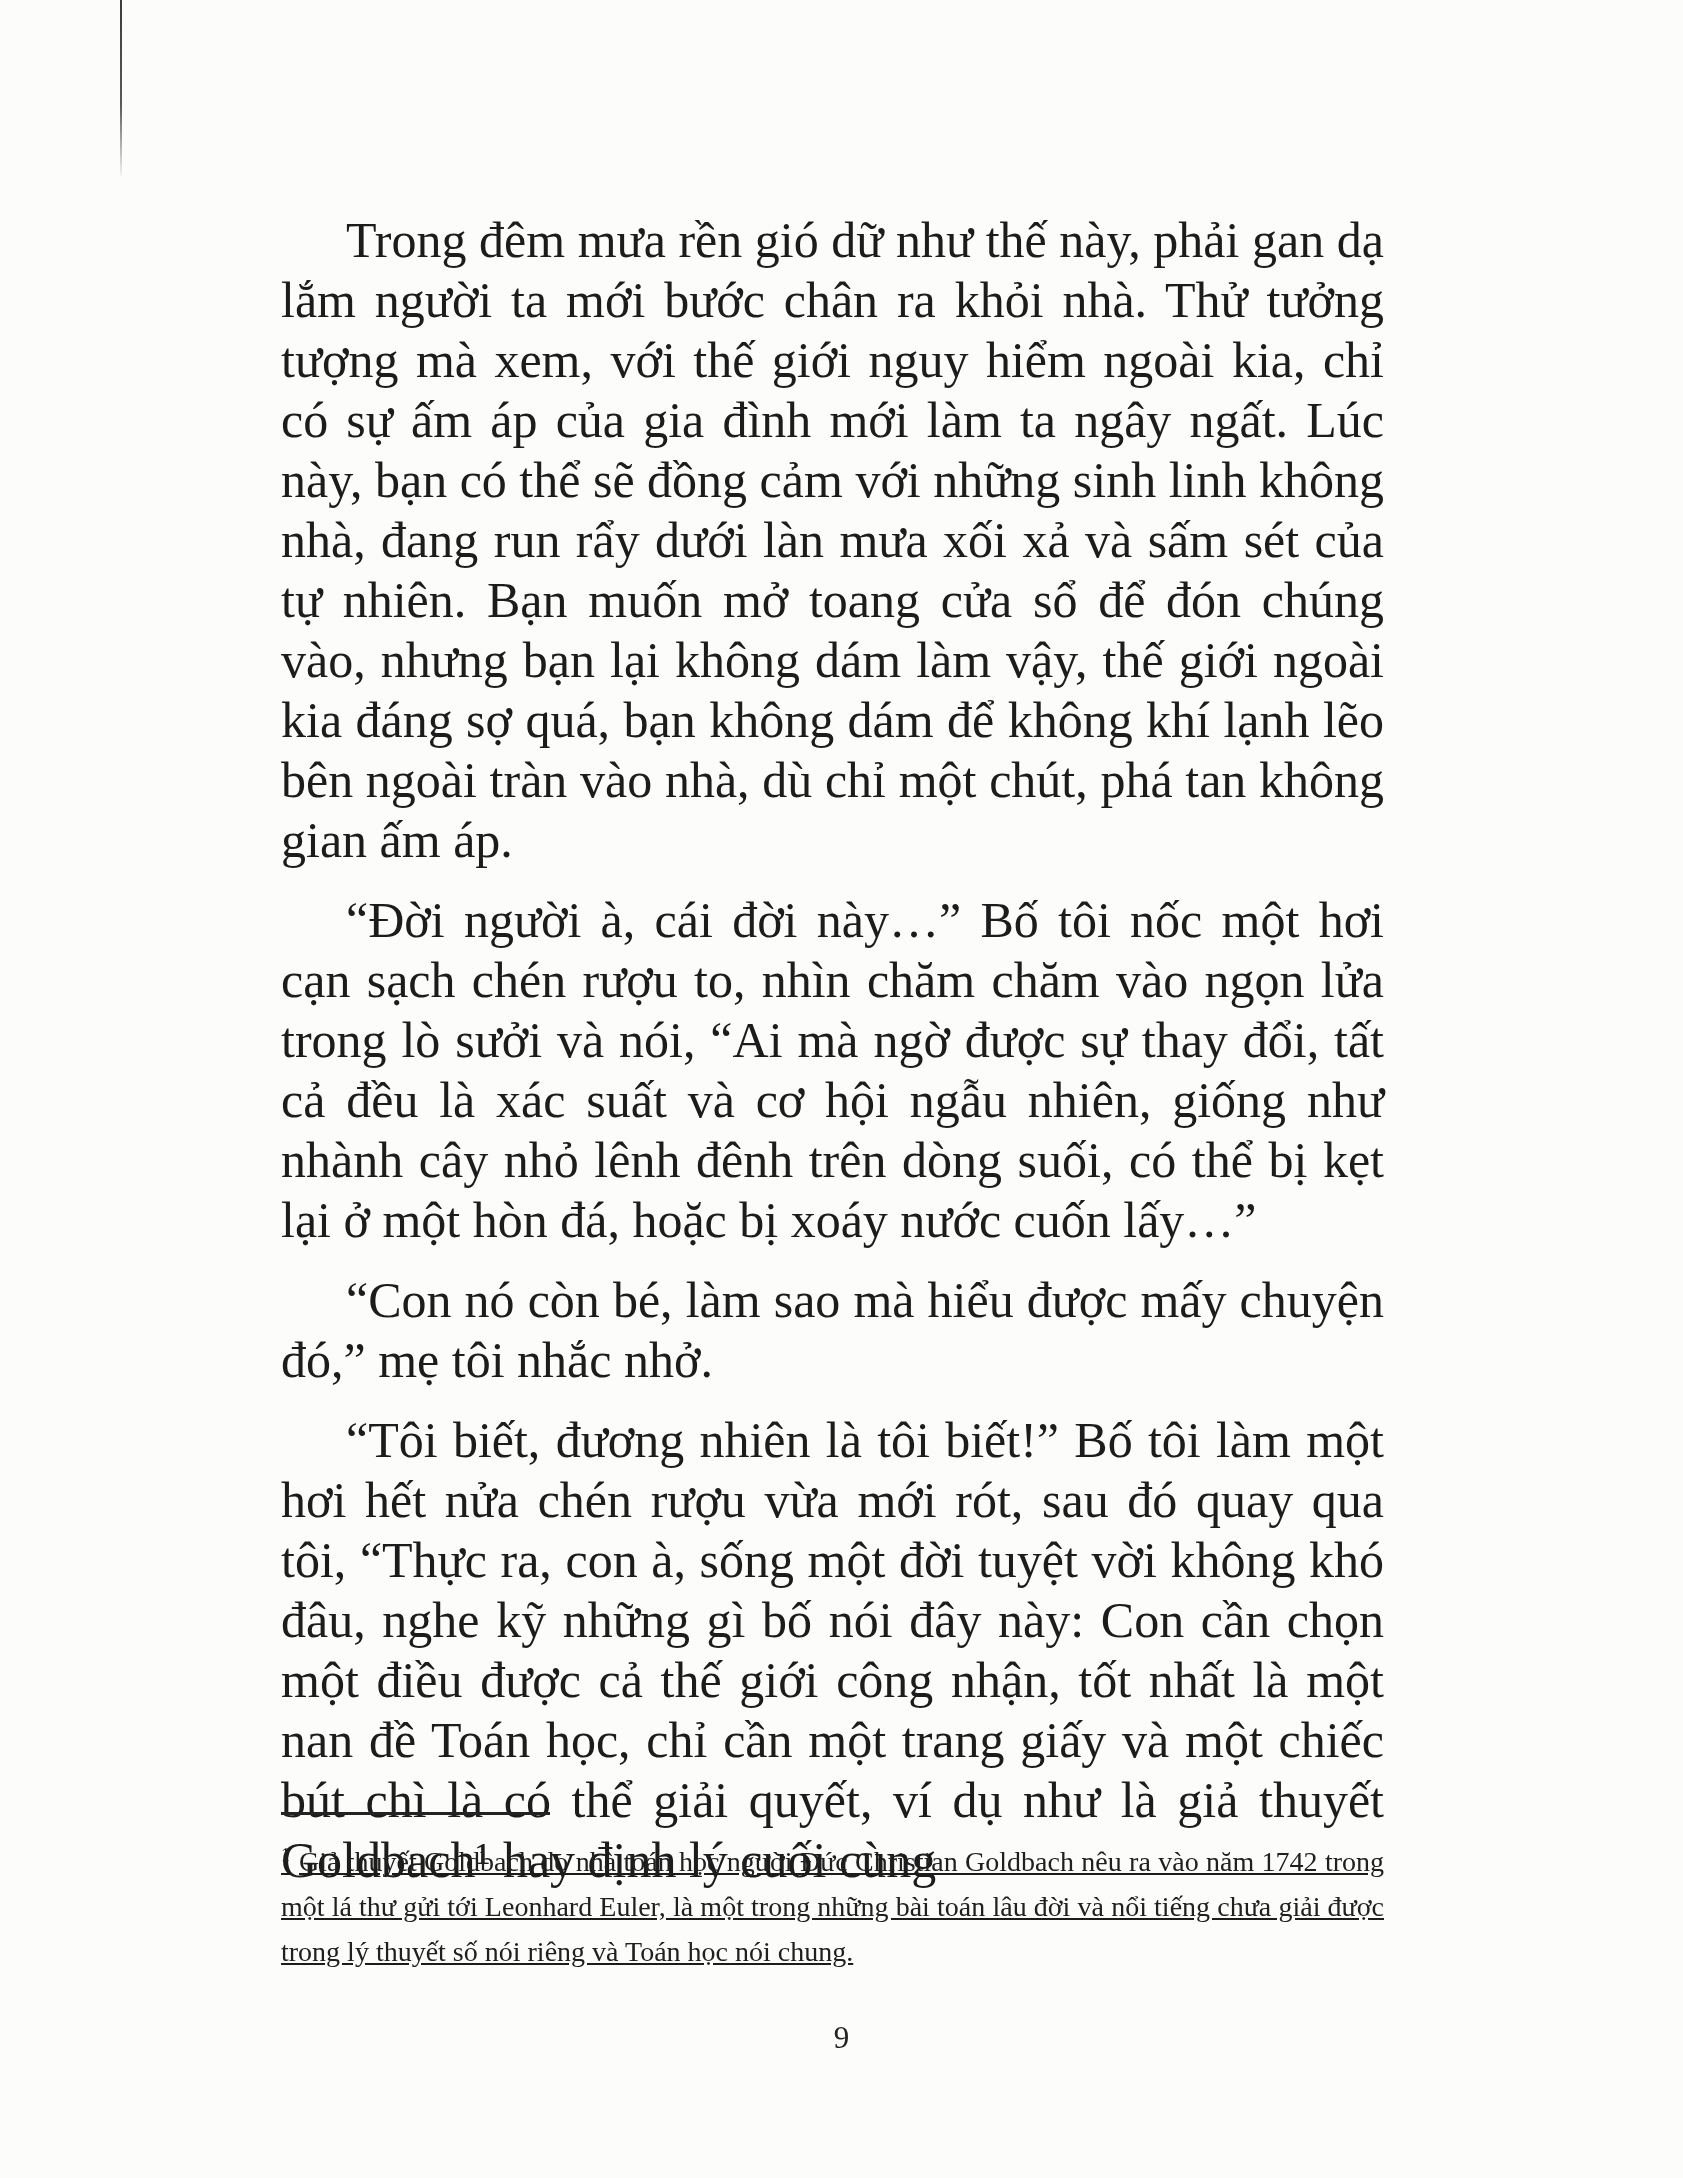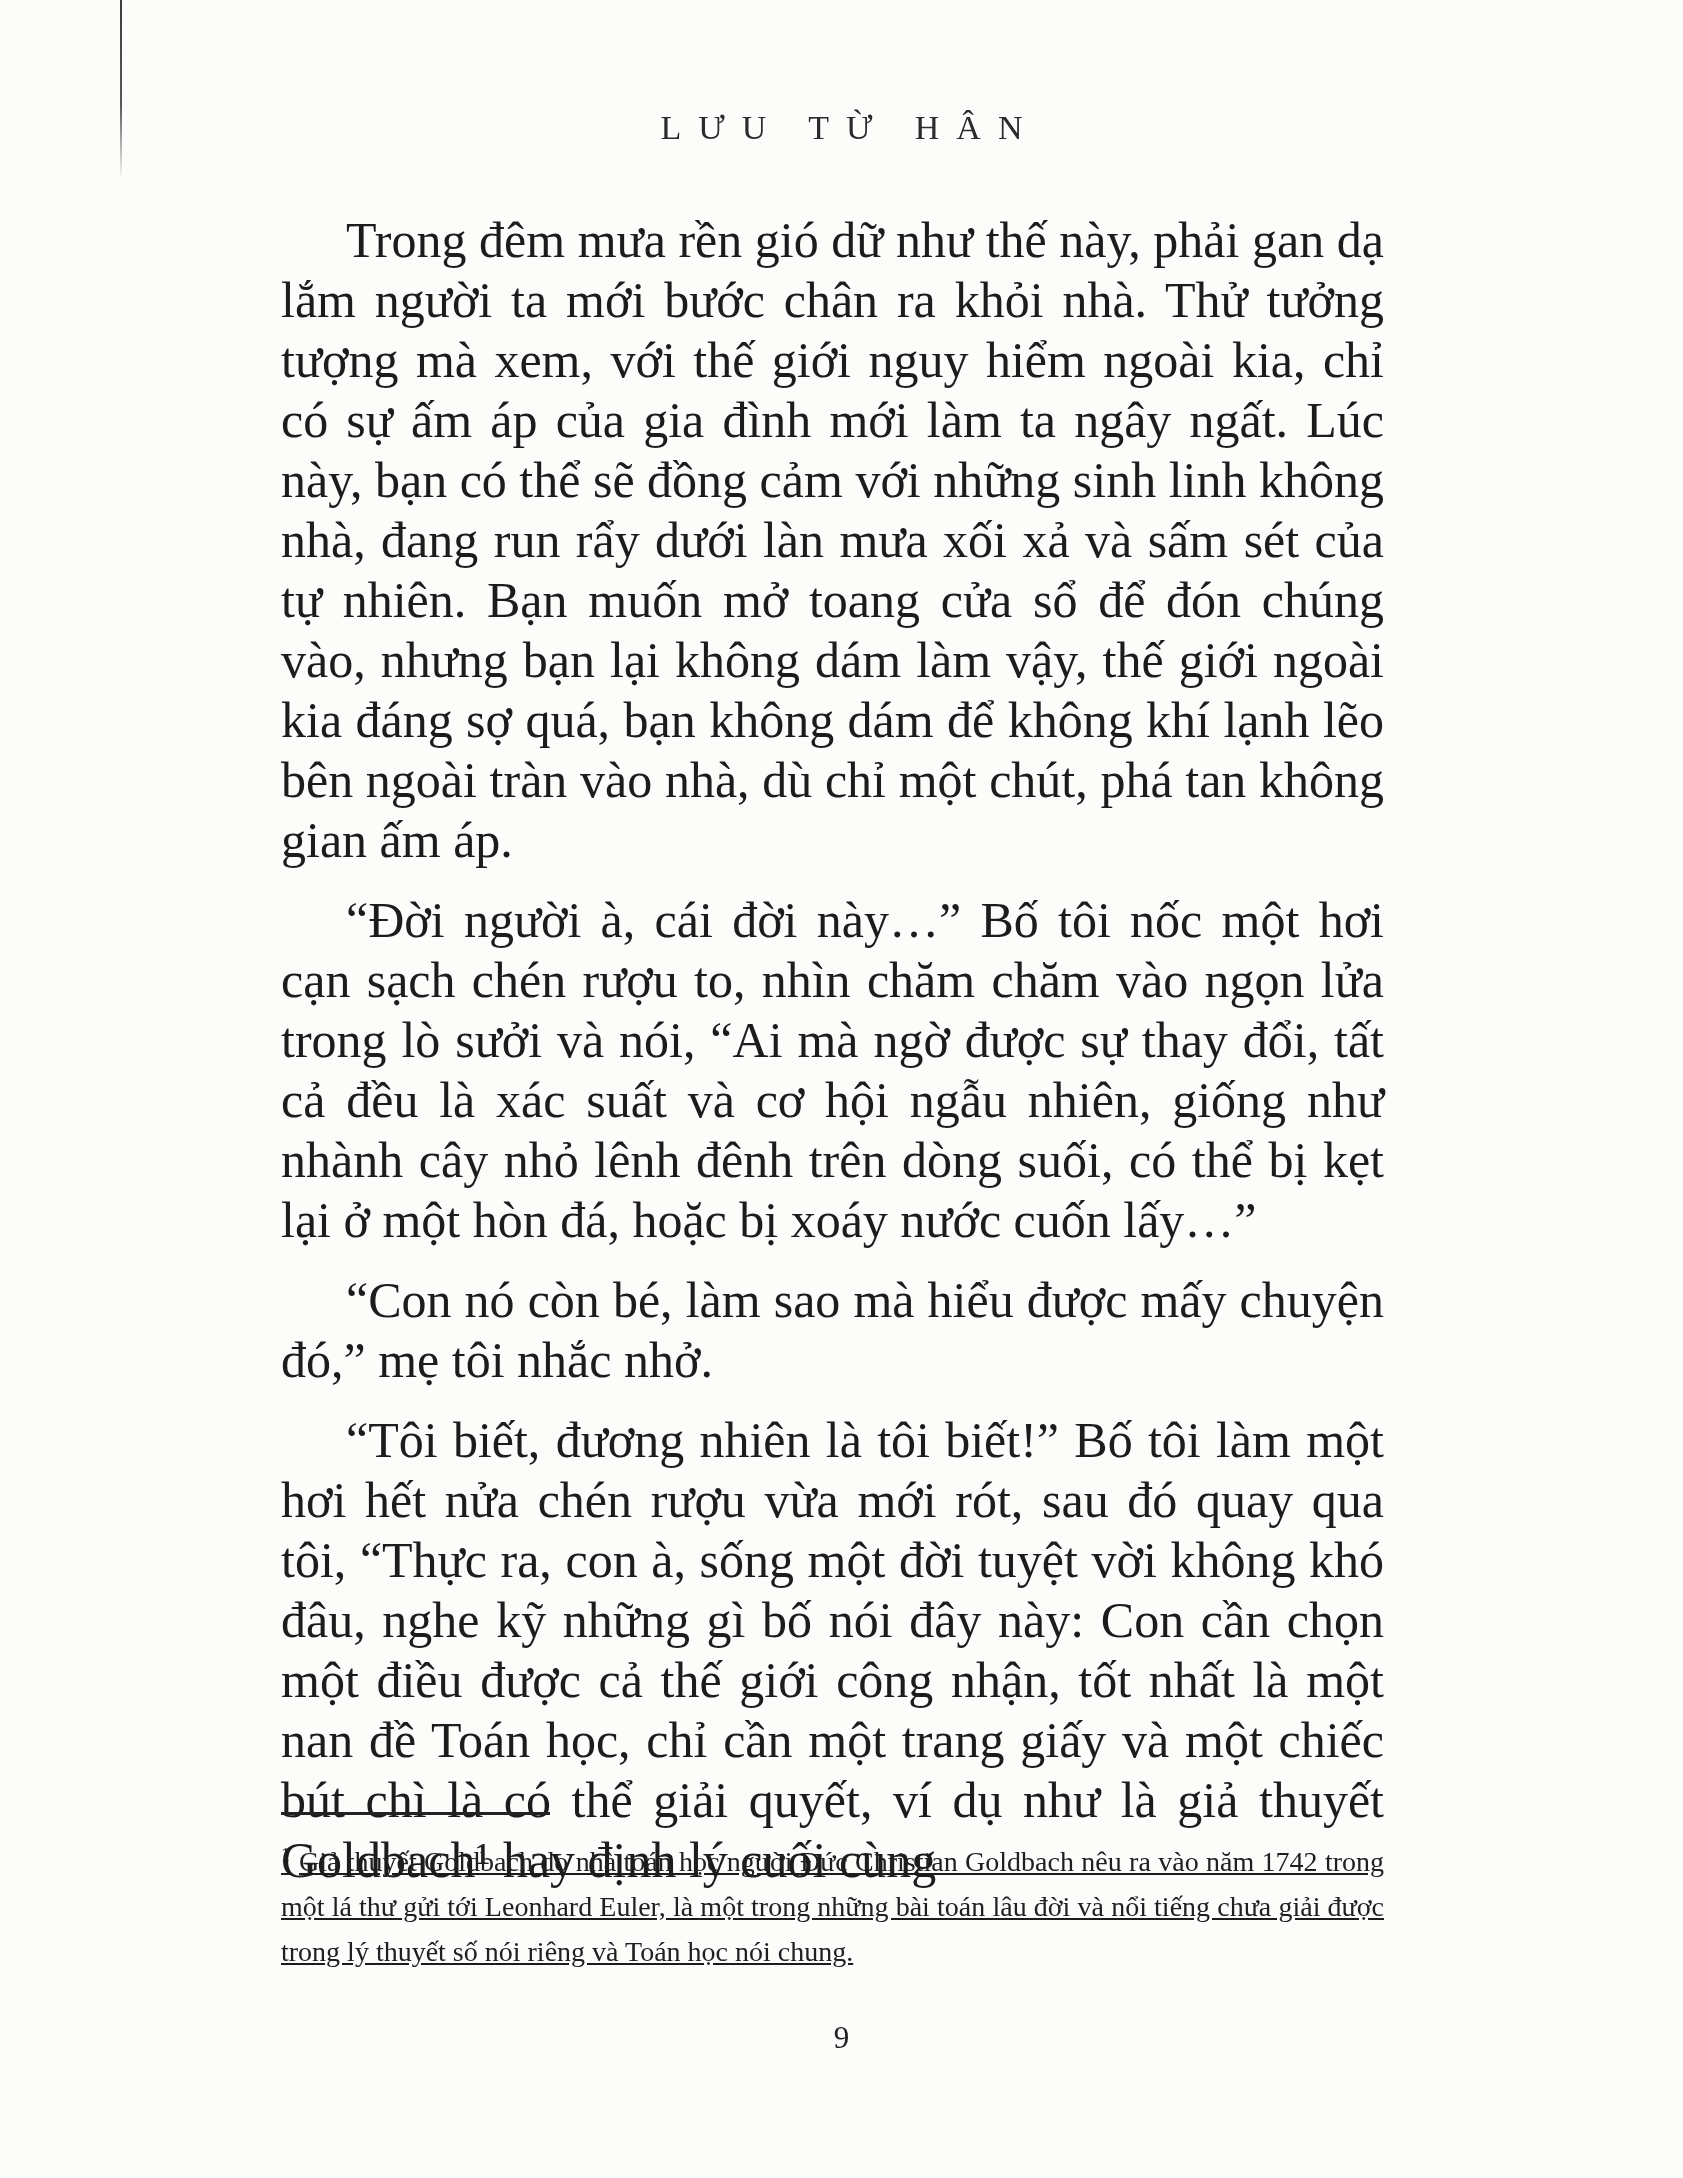--- a/index.html
+++ b/index.html
@@ -81,21 +81,20 @@
     color: #222222;
   }
 </style>
 </head>
 <body>
 
 <div class="page">
 
   <div class="scan-line"></div>
 
-  <header class="running-head">LƯU TỪ HÂN</header>
 
   <main class="body-text">
     <p class="para">Trong đêm mưa rền gió dữ như thế này, phải gan dạ lắm người ta mới bước chân ra khỏi nhà. Thử tưởng tượng mà xem, với thế giới nguy hiểm ngoài kia, chỉ có sự ấm áp của gia đình mới làm ta ngây ngất. Lúc này, bạn có thể sẽ đồng cảm với những sinh linh không nhà, đang run rẩy dưới làn mưa xối xả và sấm sét của tự nhiên. Bạn muốn mở toang cửa sổ để đón chúng vào, nhưng bạn lại không dám làm vậy, thế giới ngoài kia đáng sợ quá, bạn không dám để không khí lạnh lẽo bên ngoài tràn vào nhà, dù chỉ một chút, phá tan không gian ấm áp.</p>
     <p class="para">“Đời người à, cái đời này…” Bố tôi nốc một hơi cạn sạch chén rượu to, nhìn chăm chăm vào ngọn lửa trong lò sưởi và nói, “Ai mà ngờ được sự thay đổi, tất cả đều là xác suất và cơ hội ngẫu nhiên, giống như nhành cây nhỏ lênh đênh trên dòng suối, có thể bị kẹt lại ở một hòn đá, hoặc bị xoáy nước cuốn lấy…”</p>
     <p class="para">“Con nó còn bé, làm sao mà hiểu được mấy chuyện đó,” mẹ tôi nhắc nhở.</p>
     <p class="para">“Tôi biết, đương nhiên là tôi biết!” Bố tôi làm một hơi hết nửa chén rượu vừa mới rót, sau đó quay qua tôi, “Thực ra, con à, sống một đời tuyệt vời không khó đâu, nghe kỹ những gì bố nói đây này: Con cần chọn một điều được cả thế giới công nhận, tốt nhất là một nan đề Toán học, chỉ cần một trang giấy và một chiếc bút chì là có thể giải quyết, ví dụ như là giả thuyết Goldbach¹ hay định lý cuối cùng</p>
   </main>
 
   <div class="footnote">
     <div class="footnote-rule"></div>

